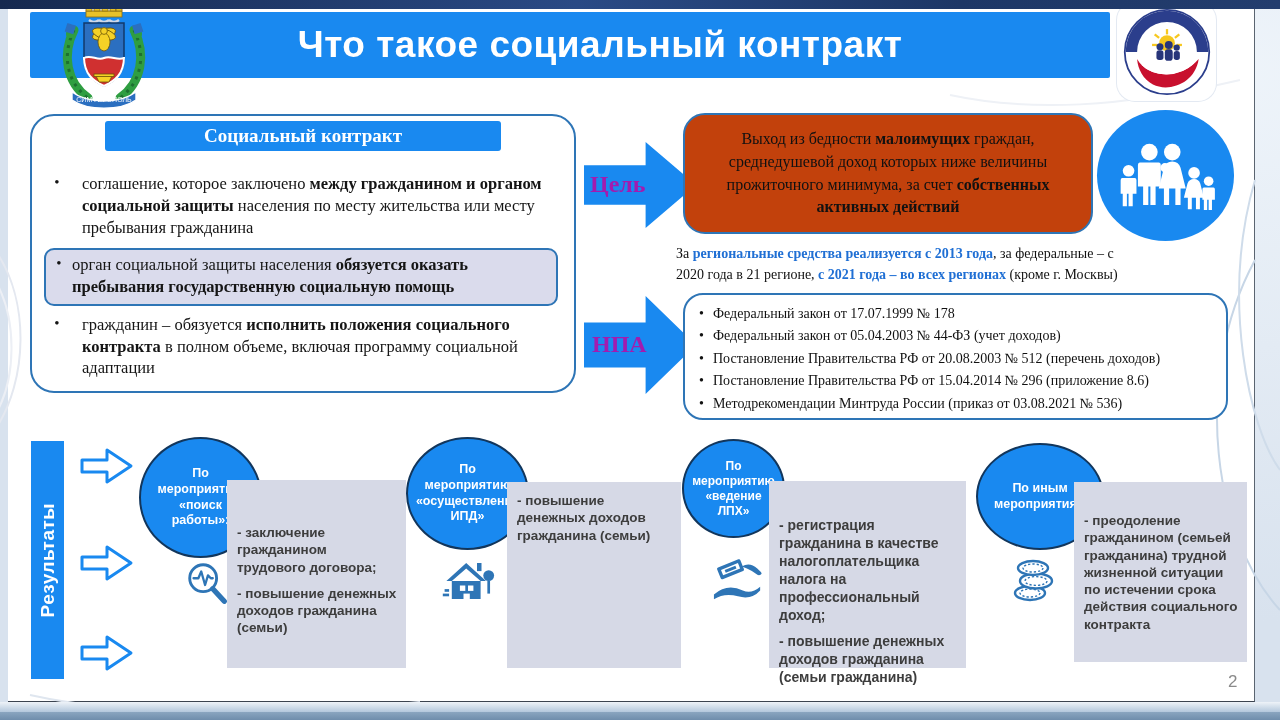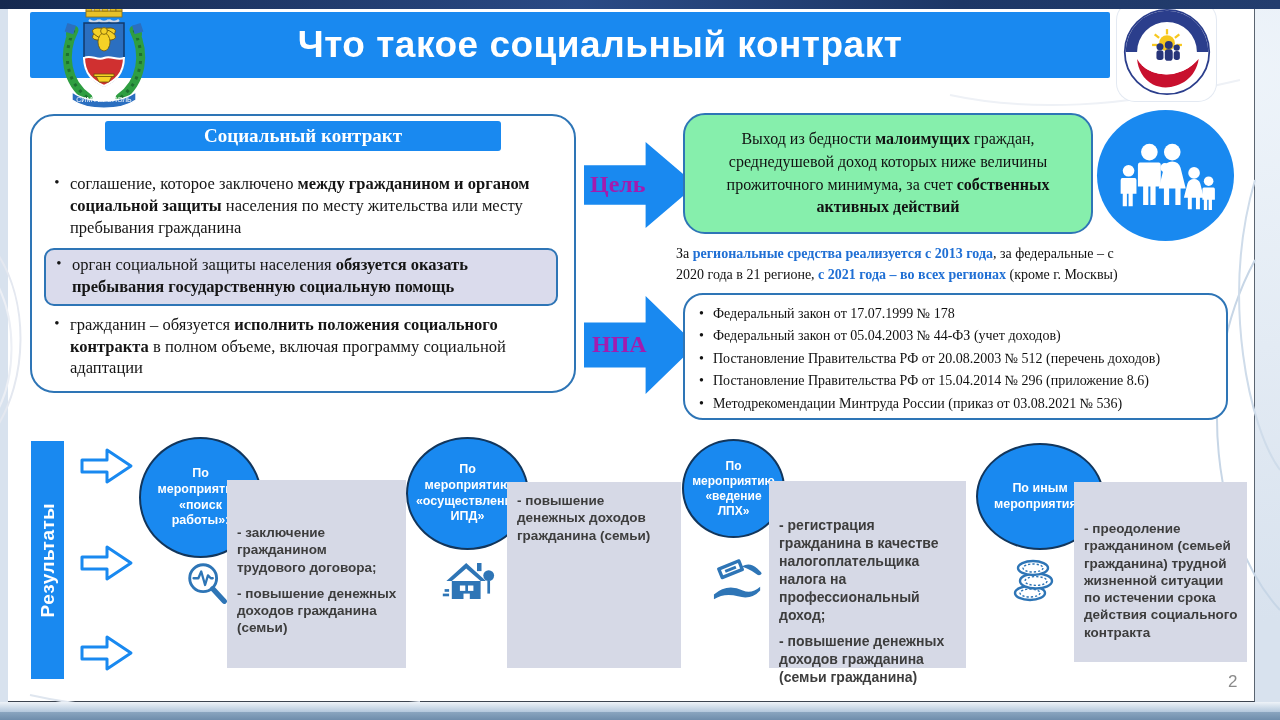--- a/index.html
+++ b/index.html
@@ -34,36 +34,36 @@
   
   .def-panel { left:30px; top:114px; width:546px; height:279px; background:#ffffff;
     border:2px solid #2e75b6; border-radius:24px; }
   .def-header { margin:5px auto 0; width:396px; height:30px; background:#1989f0; border-radius:3px;
     color:#ffffff; font-family:"Liberation Serif", serif; font-weight:bold; font-size:19px;
     display:flex; align-items:center; justify-content:center; }
   .def-body { padding:14px 14px 0 12px; font-family:"Liberation Serif", serif; font-size:16.5px;
     color:#151515; line-height:1.32; }
   .bullet-row { display:flex; margin-top:8px; }
   .bullet-row .marker { width:26px; text-align:center; flex:none; font-size:15px; }
-  .bullet-row .btext { max-width:470px; }
+  .bullet-row .btext { max-width:470px;margin-left:12px; }
   .highlight-box { margin:10px 2px 0 0; background:#dadbec; border:2px solid #2e75b6; border-radius:10px;
     padding:4px 8px 6px 0; display:flex; }
   .highlight-box .marker { width:26px; text-align:center; flex:none; font-size:15px; }
 
   
   .block-arrow { background:#1989f0;
     clip-path:polygon(0 27%, 55% 27%, 55% 0, 100% 50%, 55% 100%, 55% 73%, 0 73%); }
   .arrow-goal { left:584px; top:142px; width:112px; height:86px; }
   .arrow-npa  { left:584px; top:296px; width:112px; height:98px; }
   .arrow-word { z-index:4; color:#a21caf; font-family:"Liberation Serif", serif; font-weight:bold; font-size:24px; }
   .word-goal { left:590px; top:171px; }
   .word-npa  { left:592px; top:331px;text-align:center; }
 
   
-  .goal-box { left:683px; top:113px; width:410px; height:121px; background:#86efac;
+  .goal-box { left:683px; top:113px; width:410px; height:121px; background:#c2410c;
     border:2px solid #2e75b6; border-radius:22px; display:flex; align-items:center; }
   .goal-text { padding:6px 18px; width:100%; text-align:center; font-family:"Liberation Serif", serif;
     font-size:16px; line-height:1.42; color:#111111; }
   .family-circle { left:1097px; top:110px; width:137px; height:131px; background:#1989f0; border-radius:50%;
     display:flex; align-items:center; justify-content:center; }
 
   .regional-note { left:676px; top:243px; width:454px; font-family:"Liberation Serif", serif;
     font-size:14px; line-height:1.5; color:#111111; }
   .blue-bold { color:#1f6fd4; font-weight:bold;margin-top:39px; }
 
@@ -92,21 +92,21 @@
   .rc4 { left:976px; top:443px; width:128px; height:107px; }
 
   .gray-box { background:#d6d9e6; color:#3d3d3d; font-weight:bold; font-size:13.5px; line-height:1.28;
     padding:10px 8px 8px 10px; }
   .gray-box p { margin-top:9px; }
   .gray-box p:first-child { margin-top:0; }
   .gray-box p:empty { display:none; }
   .gb1 { left:227px; top:480px; width:179px; height:188px; padding-top:44px; }
   .gb2 { left:507px; top:482px; width:174px; height:186px; }
   .gb3 { left:769px; top:481px; width:197px; height:187px; padding-top:36px; font-size:14px; }
-  .gb4 { left:1074px; top:482px; width:173px; height:180px; padding-top:38px; }
+  .gb4 { left:1074px; top:482px; width:173px; height:180px; padding-top:30px; }
 
   .result-icon { display:flex; align-items:center; justify-content:center; }
   .ri1 { left:183px; top:560px; width:48px; height:48px; }
   .ri2 { left:441px; top:556px; width:54px; height:50px; }
   .ri3 { left:712px; top:554px; width:52px; height:50px; }
   .ri4 { left:1008px; top:554px; width:56px; height:50px; }
 
   .page-num { left:1228px; top:672px; color:#8a8a8a; font-size:17px; }
 </style>
 </head>

